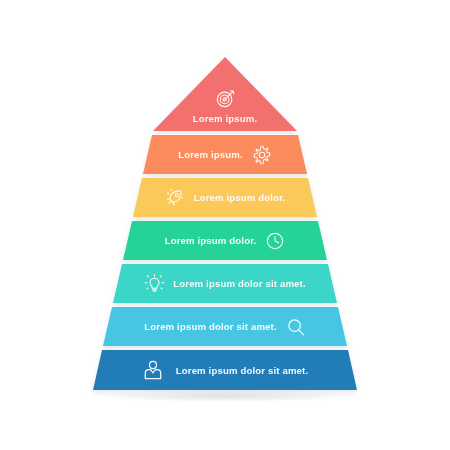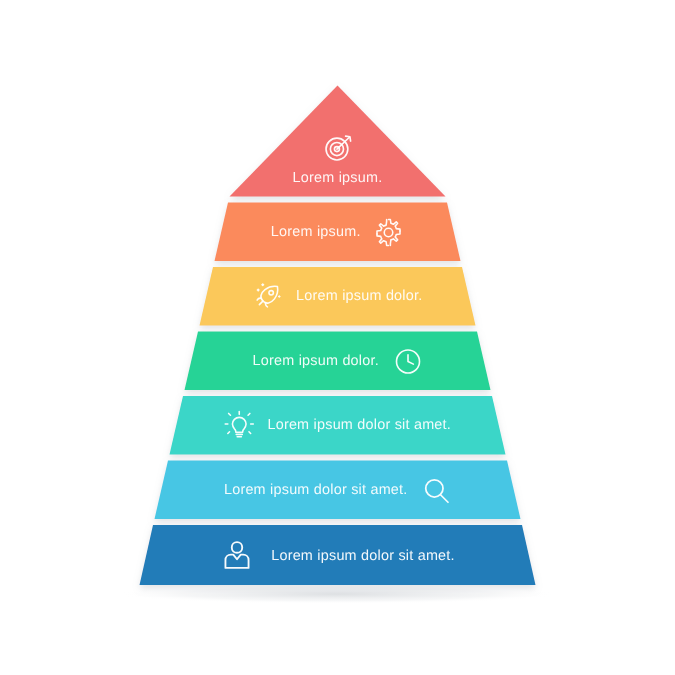--- a/index.html
+++ b/index.html
@@ -12,20 +12,21 @@
     background: #ffffff;
     font-family: "Liberation Sans", sans-serif;
     overflow: hidden;
   }
 
   #infographic {
     position: relative;
     width: 429px;
     height: 450px;
     background: #ffffff;
+    font-weight: bold;
   }
 
   
   .pyramid {
     position: absolute;
     left: 0;
     top: 0;
     width: 450px;
     height: 450px;
   }

